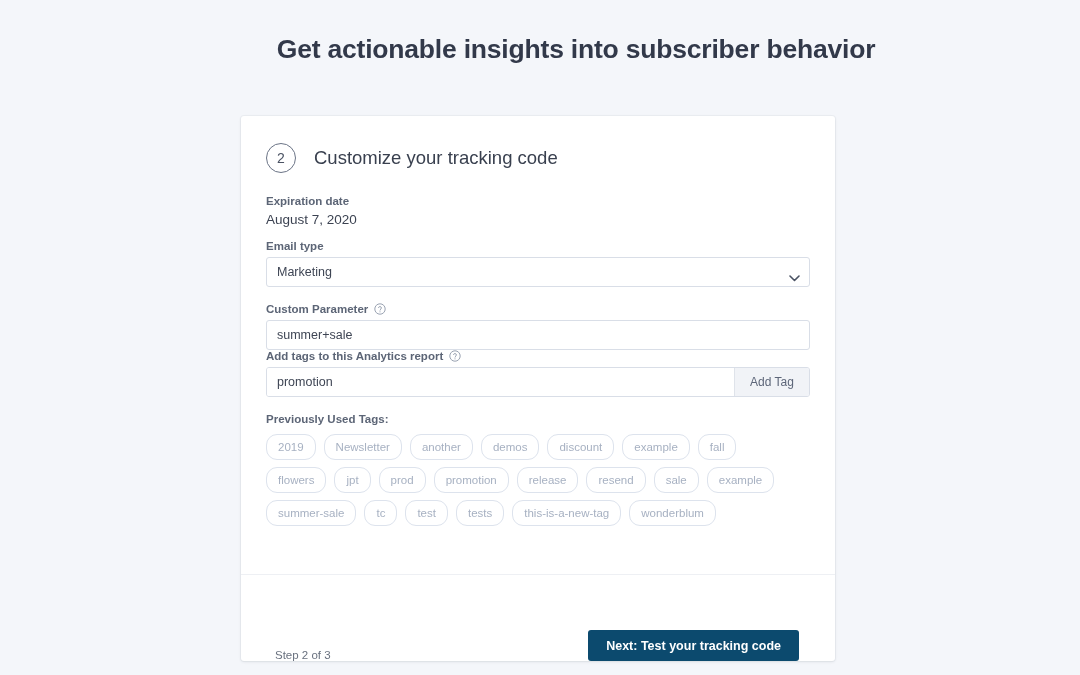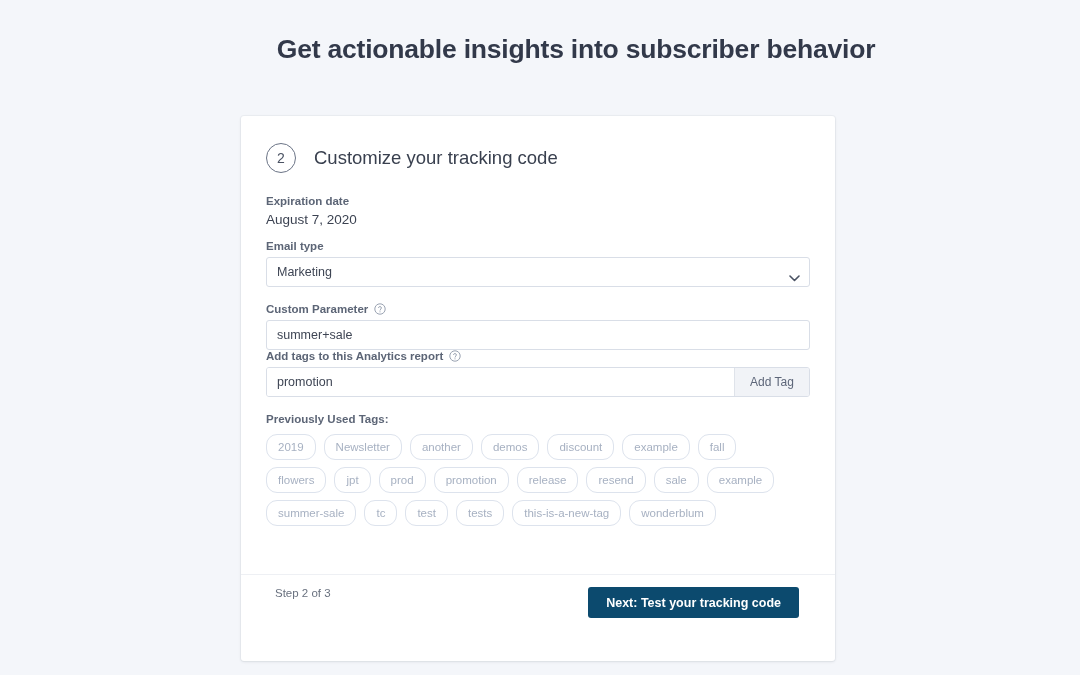--- a/index.html
+++ b/index.html
@@ -193,21 +193,21 @@
     white-space: nowrap;
   }
   .card-footer {
     position: absolute;
     left: 0;
     bottom: 0;
     width: 594px;
     height: 87px;
     border-top: 1px solid #eef0f4;
     display: flex;
-    align-items: flex-start;
+    align-items: flex-end;
     padding: 12px 36px 0 34px;
   }
   .step-counter {
     font-size: 11.5px;
     color: #69717f;
   }
   .next-btn {
     margin-left: auto;
     background: #4bbd7e;
     color: #ffffff;

